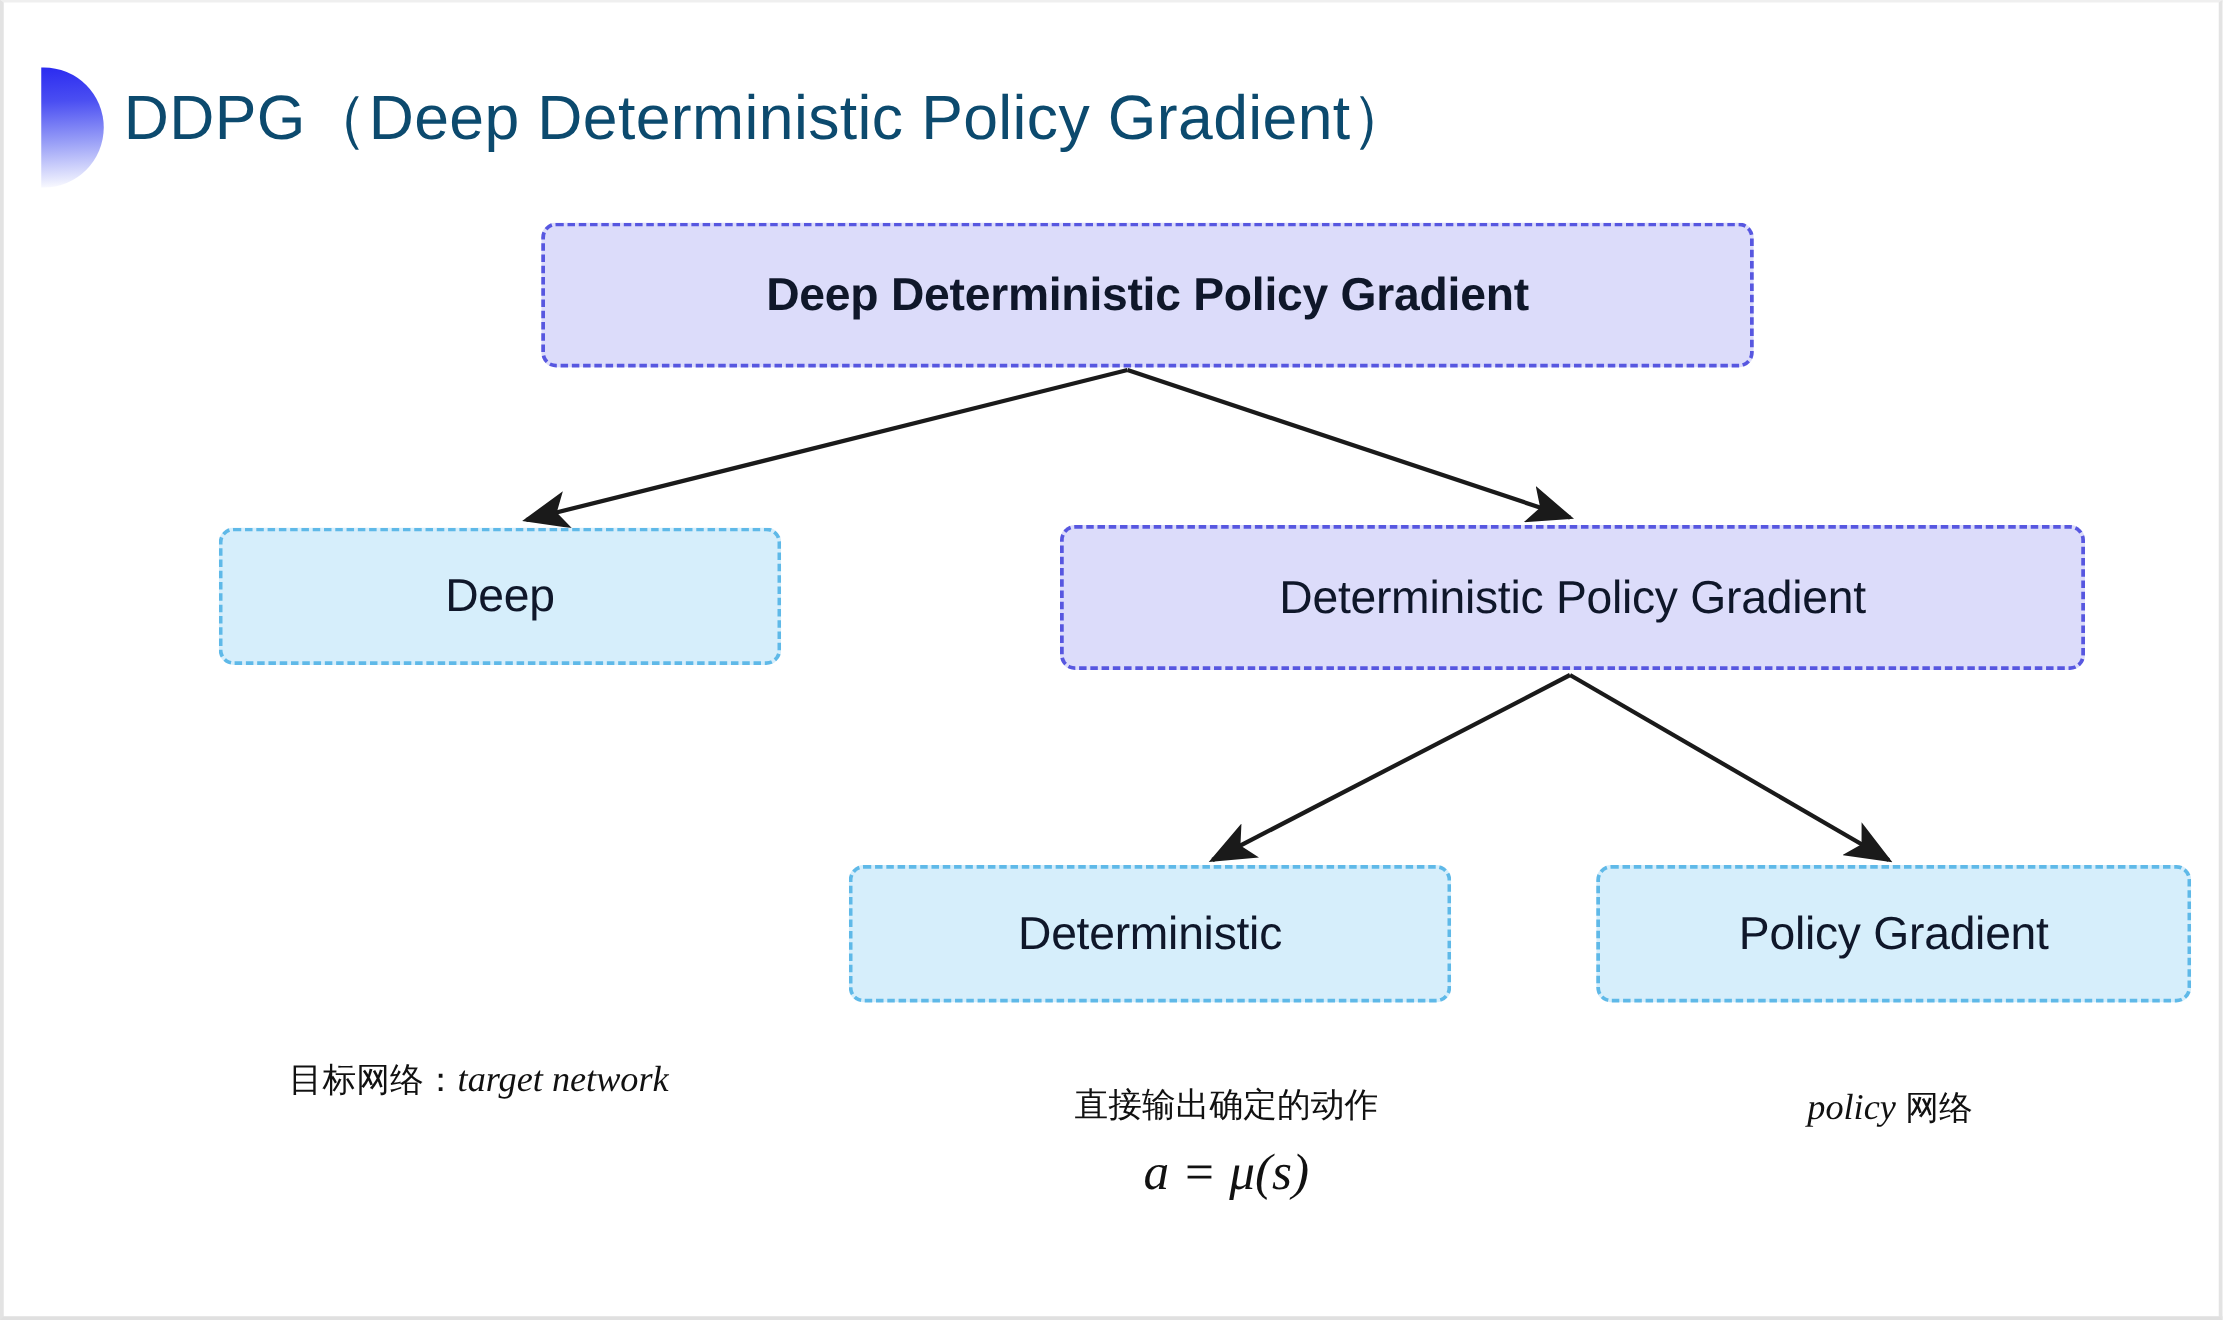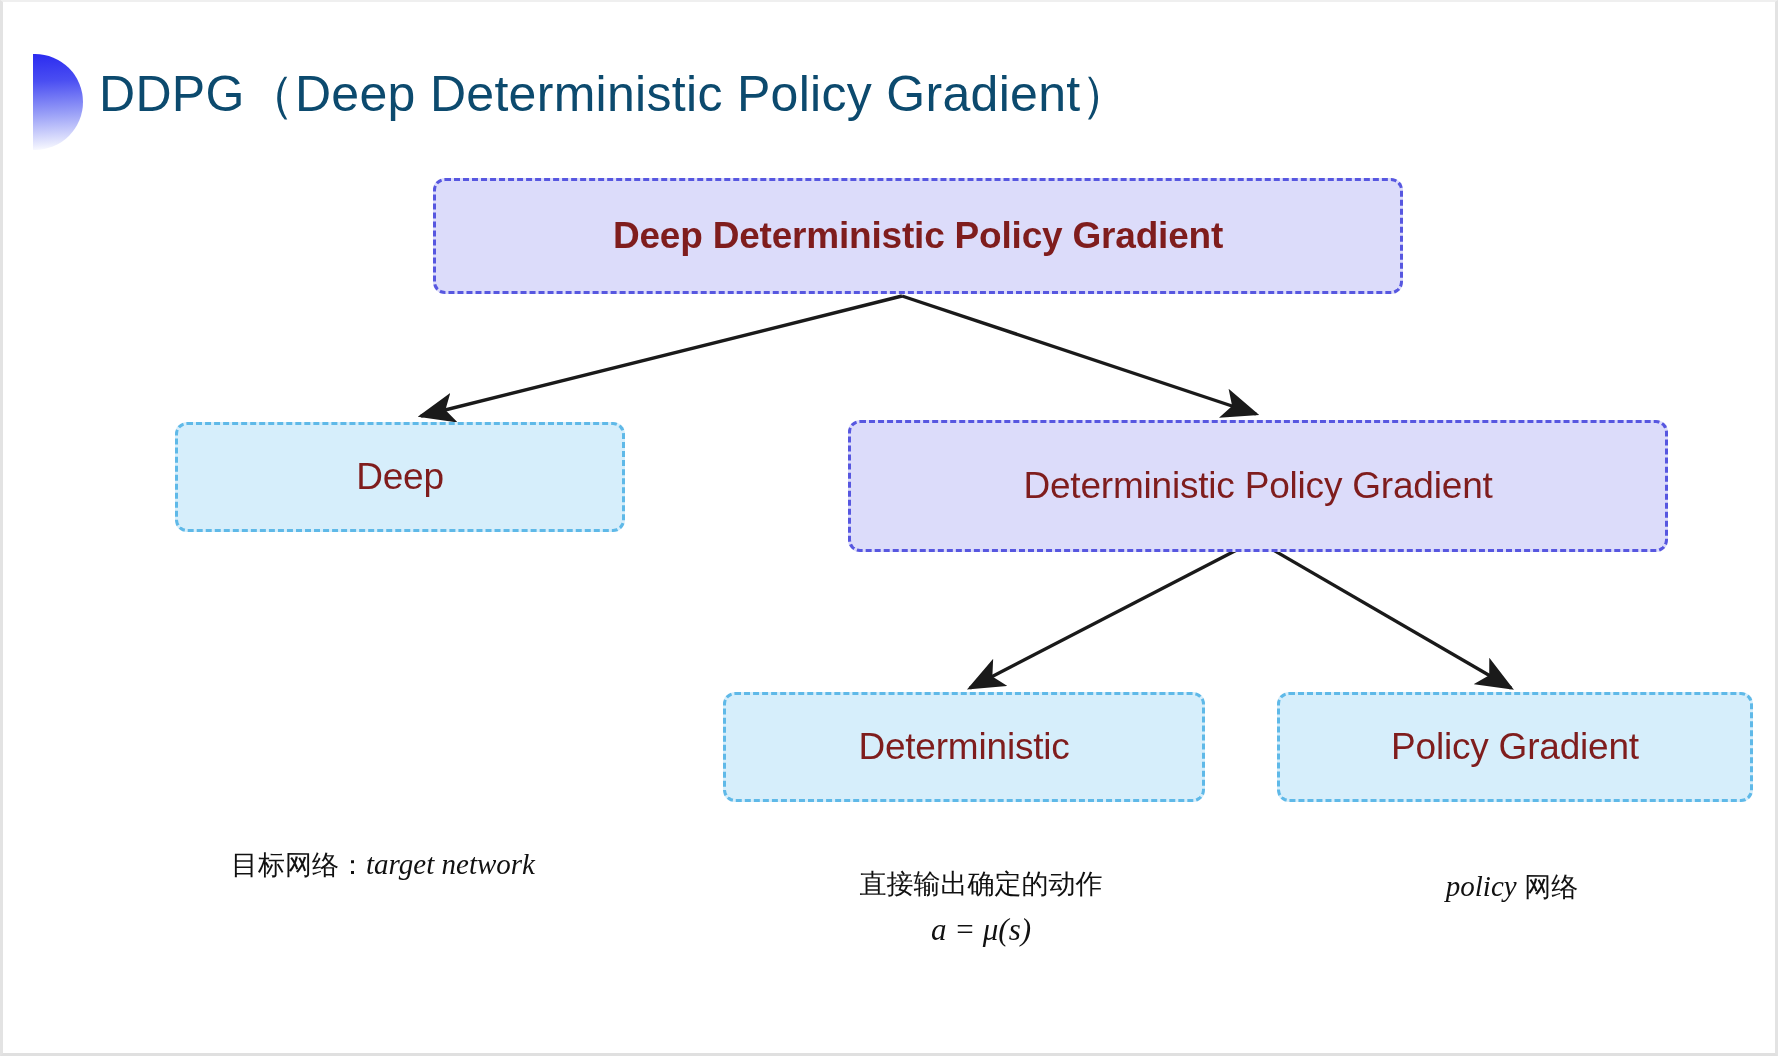--- a/index.html
+++ b/index.html
@@ -51,37 +51,37 @@
 
   
   .node {
     position: absolute;
     box-sizing: border-box;
     display: flex;
     align-items: center;
     justify-content: center;
     border-radius: 12px;
     text-align: center;
-    color: #7f1d1d;
+    color: #0f172a;
     font-weight: 600;
     letter-spacing: -0.2px;
   }
   .node-purple {
     background: #dcdcfa;
     border: 3px dashed #5757e0;
   }
   .node-blue {
     background: #d6eefb;
     border: 3px dashed #5fb9e8;
   }
 
   #node-root   { left: 430px;  top: 176px; width: 970px; height: 116px; font-size: 37px; }
   #node-deep   { left: 172px;  top: 420px; width: 450px; height: 110px; font-size: 37px; font-weight: 400;}
-  #node-dpg    { left: 845px;  top: 418px; width: 820px; height: 132px; font-size: 37px; font-weight: 400;}
-  #node-det    { left: 720px;  top: 690px; width: 482px; height: 110px; font-size: 37px; font-weight: 400;}
+  #node-dpg    { left: 845px;  top: 418px; width: 820px; height: 116px; font-size: 37px; font-weight: 400;}
+  #node-det    { left: 676px;  top: 690px; width: 482px; height: 110px; font-size: 37px; font-weight: 400;}
   #node-pg     { left: 1274px; top: 690px; width: 476px; height: 110px; font-size: 37px; font-weight: 400; justify-content: center;}
 
   
   #connectors {
     position: absolute;
     left: 0;
     top: 0;
     width: 1778px;
     height: 1056px;
     pointer-events: none;
@@ -97,21 +97,21 @@
   }
   .cap-cn { font-size: 27px; }
   .mathit {
     font-family: "Liberation Serif", "DejaVu Serif", serif;
     font-style: italic;
     font-size: 29px;
   }
   .mathit-lg {
     font-family: "Liberation Serif", "DejaVu Serif", serif;
     font-style: italic;
-    font-size: 31px;
+    font-size: 41px;
   }
 
   #caption-deep   { left: 120px;  top: 840px; width: 520px; }
   #caption-deep .l1 { display: block; }
   #caption-deep .l2 { display: block; }
   #caption-deep .l3 { display: block; }
 
   #caption-det    { left: 737px;  top: 862px; width: 482px; }
   #caption-pg     { left: 1274px; top: 862px; width: 470px; }
   .cap-line { display: block; }

